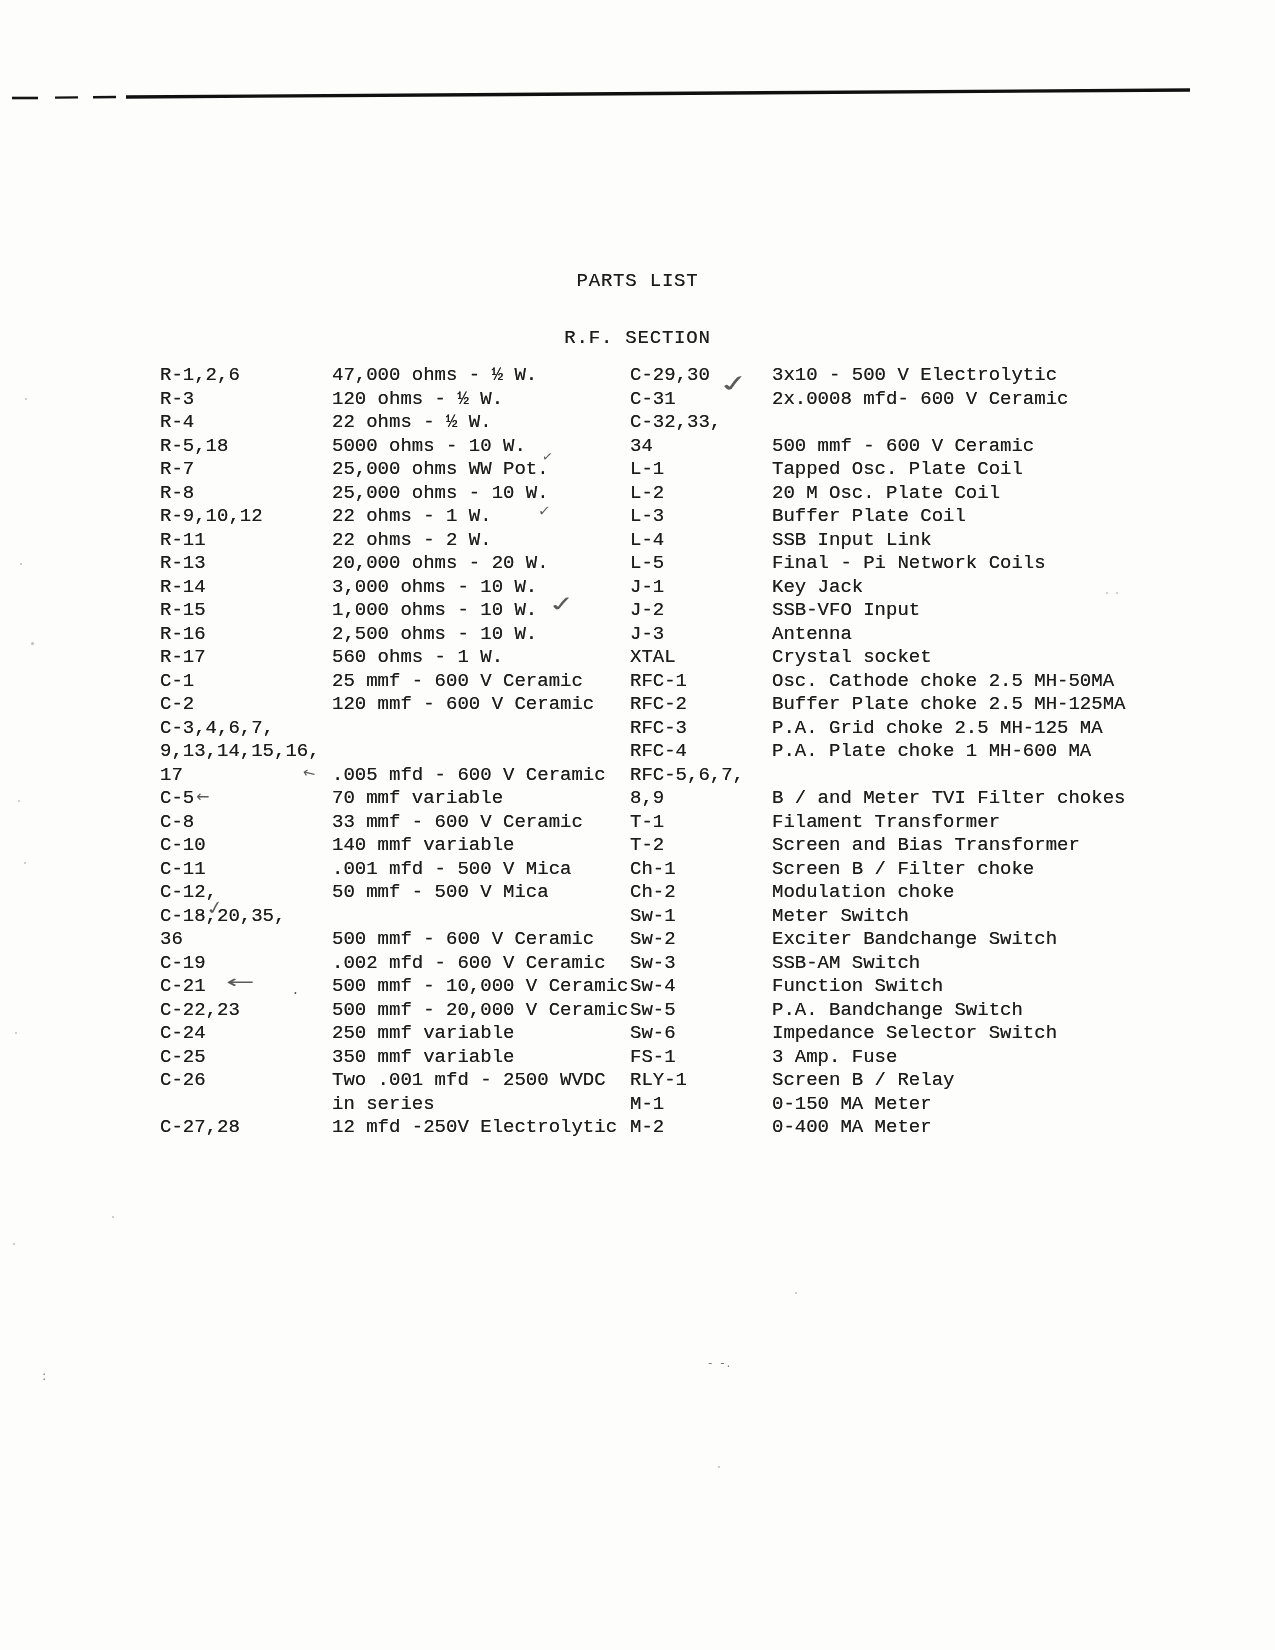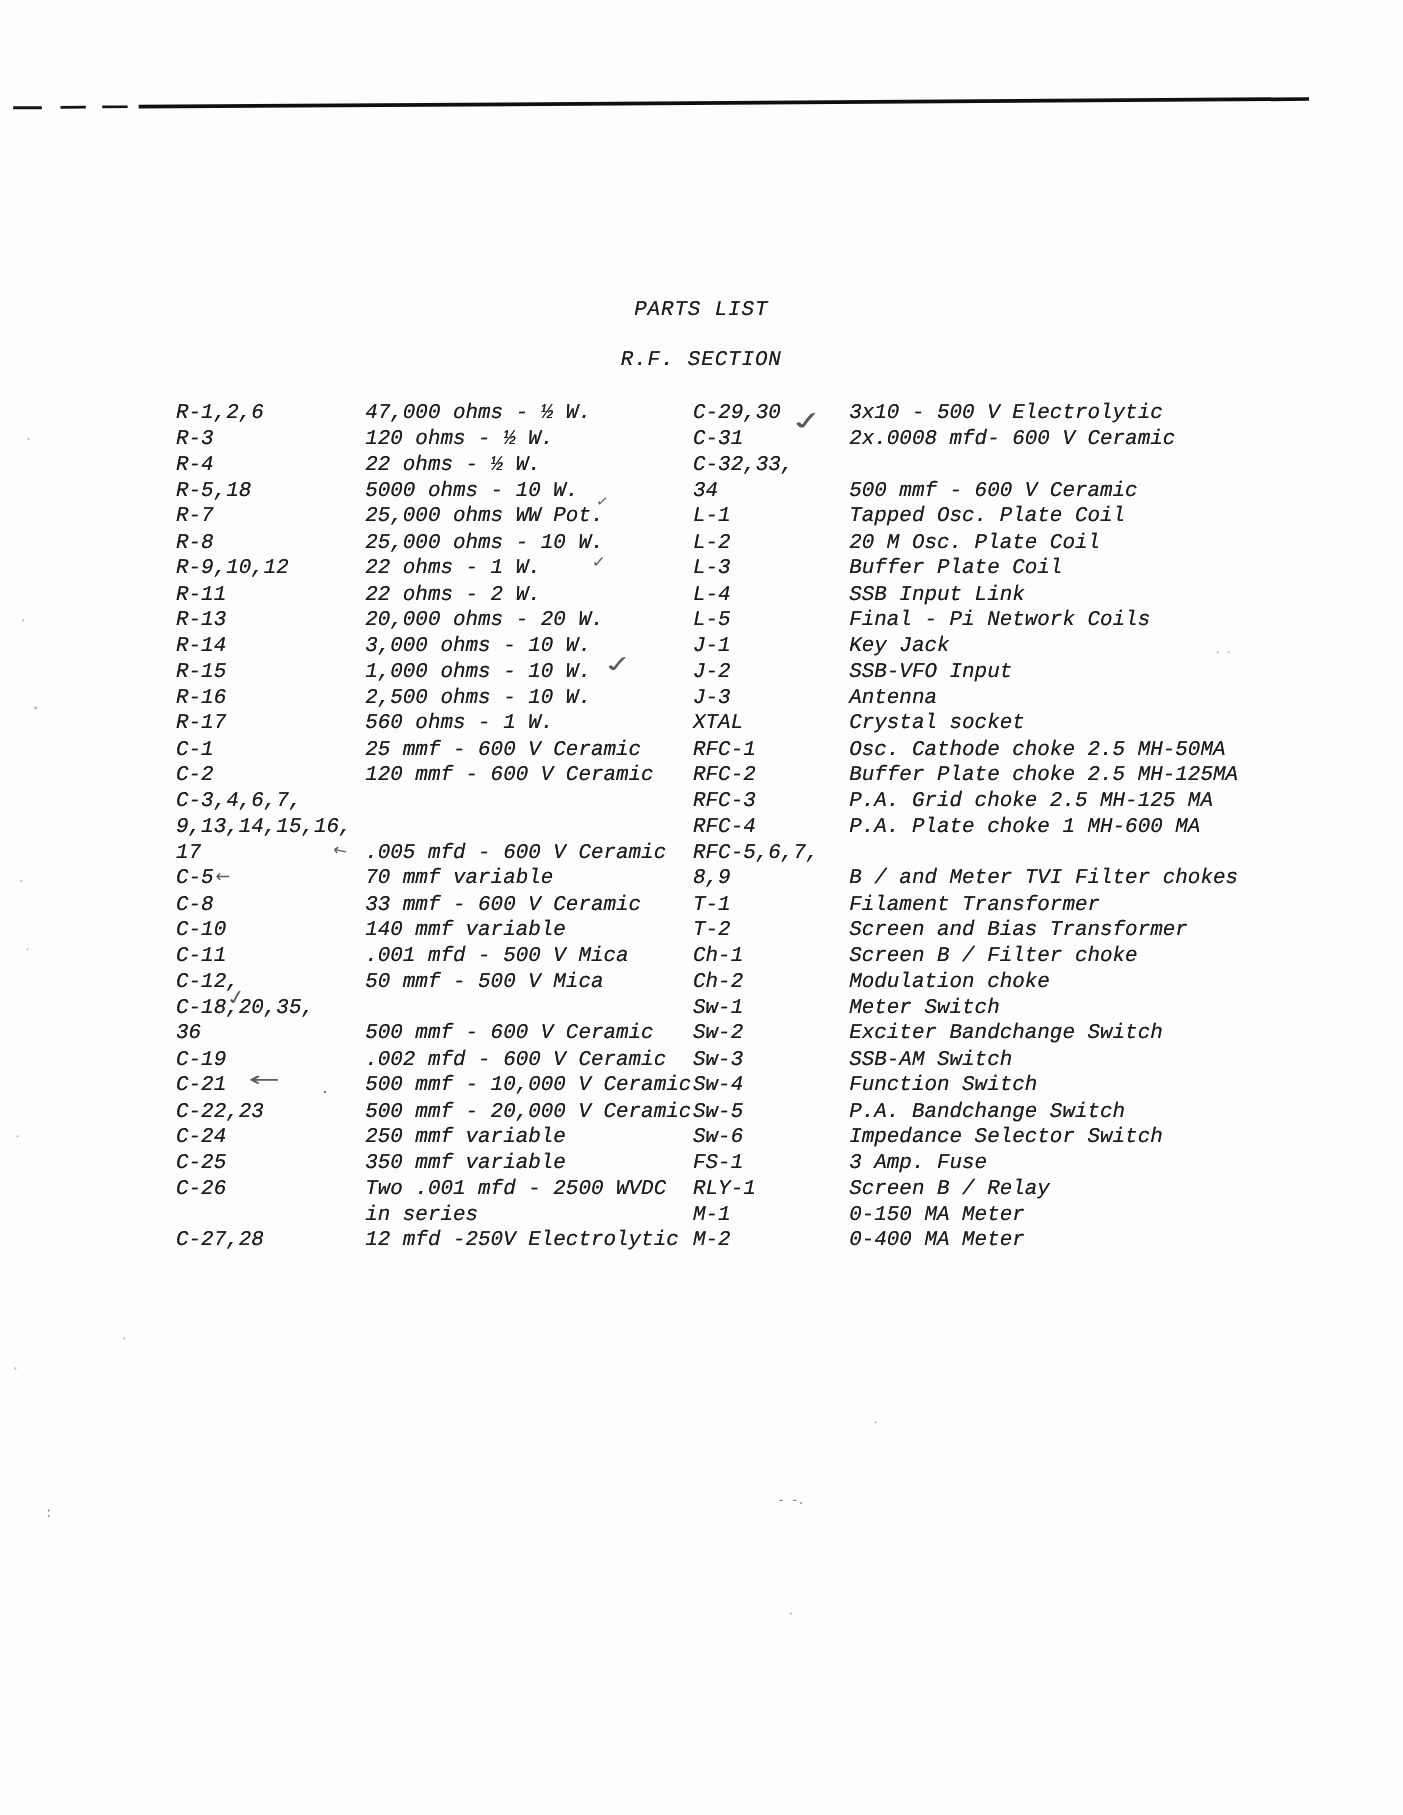--- a/index.html
+++ b/index.html
@@ -2,24 +2,24 @@
 <html><head>
 <meta charset="utf-8">
 <style>
   html,body{margin:0;padding:0;}
   body{
     width:1275px;height:1650px;position:relative;
     background:#fdfdfb;
     font-family:"Liberation Mono","DejaVu Sans Mono",monospace;
     color:#1c1c1c;overflow:hidden;
   }
-  .ink{text-shadow:0 0 .5px rgba(25,25,25,.75);font-style:italic;}
+  .ink{text-shadow:0 0 .5px rgba(25,25,25,.75);}
   .heading{position:absolute;left:0;width:100%;text-align:center;font-size:19px;letter-spacing:.8px;white-space:pre;}
   #title{top:270px;}
-  #subtitle{top:316px;}
+  #subtitle{top:327px;}
   .parts-table{
     position:absolute;left:160px;top:364px;width:1115px;
     display:grid;
     grid-template-columns:172px 298px 142px 503px;
     grid-auto-rows:23.5px;
     font-size:19px;line-height:23.5px;white-space:pre;
   }
   .parts-table span{display:block;overflow:visible;}
   .scan-line{position:absolute;left:0;top:84px;}
   .mark{position:absolute;color:#3f3f3f;font-family:"DejaVu Sans",sans-serif;opacity:.85;white-space:pre;}

